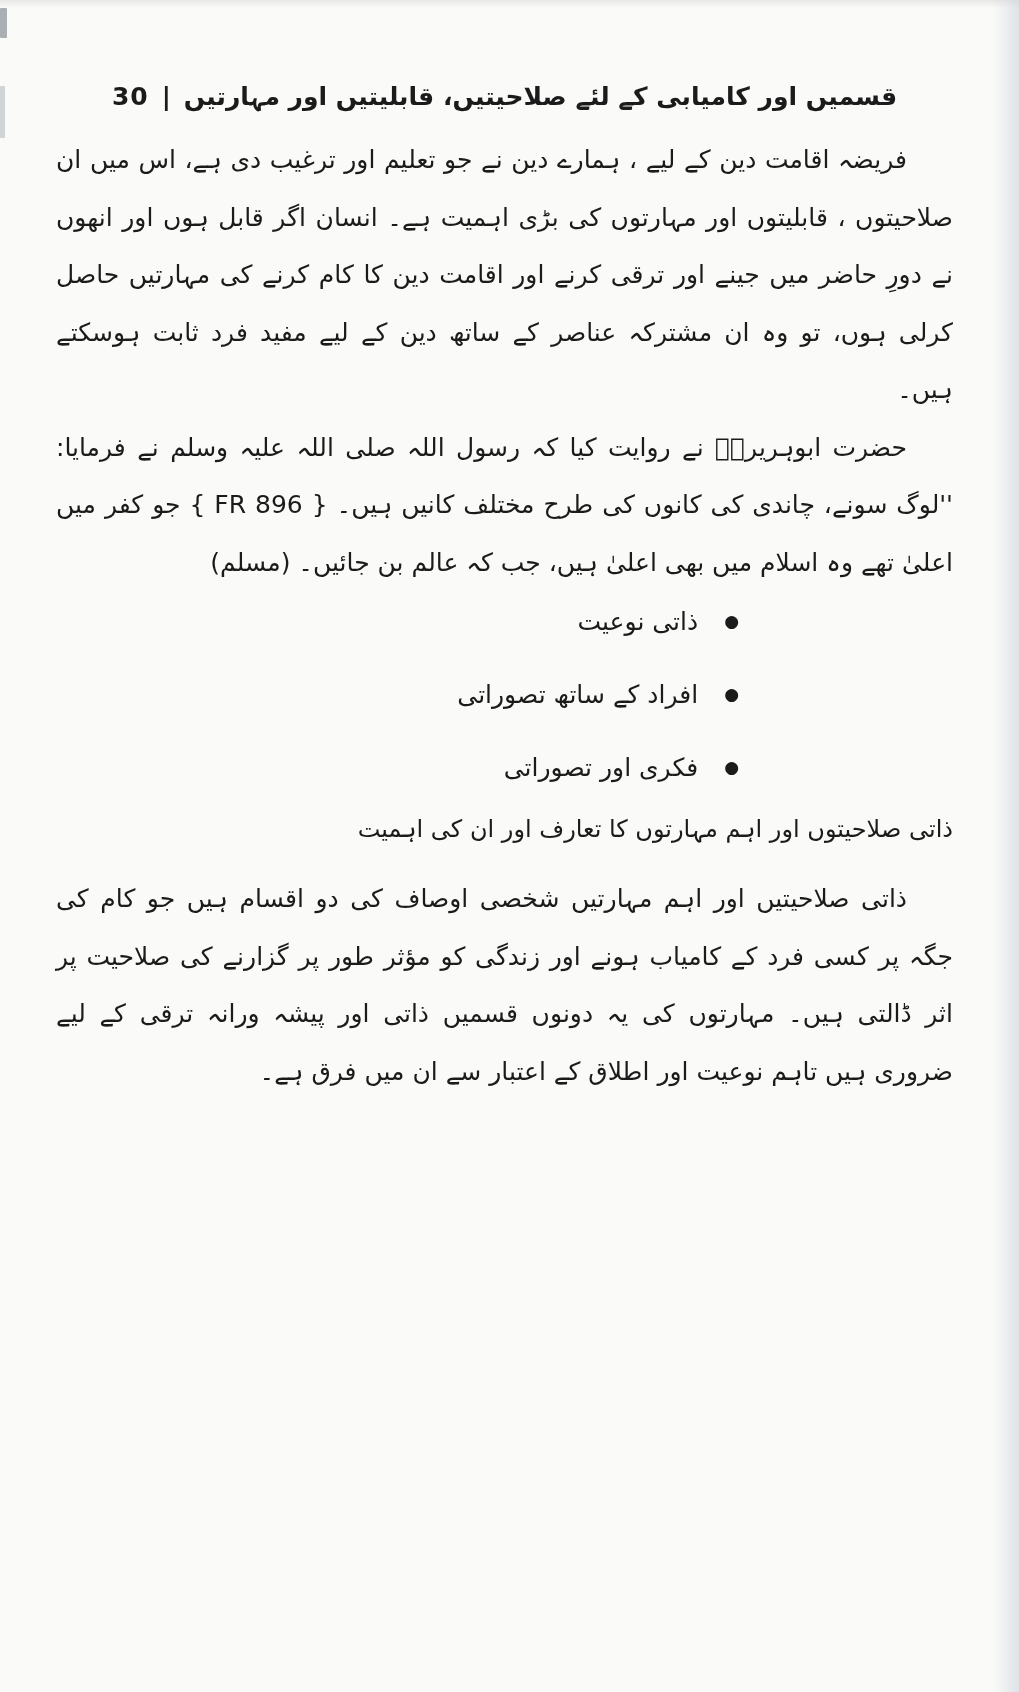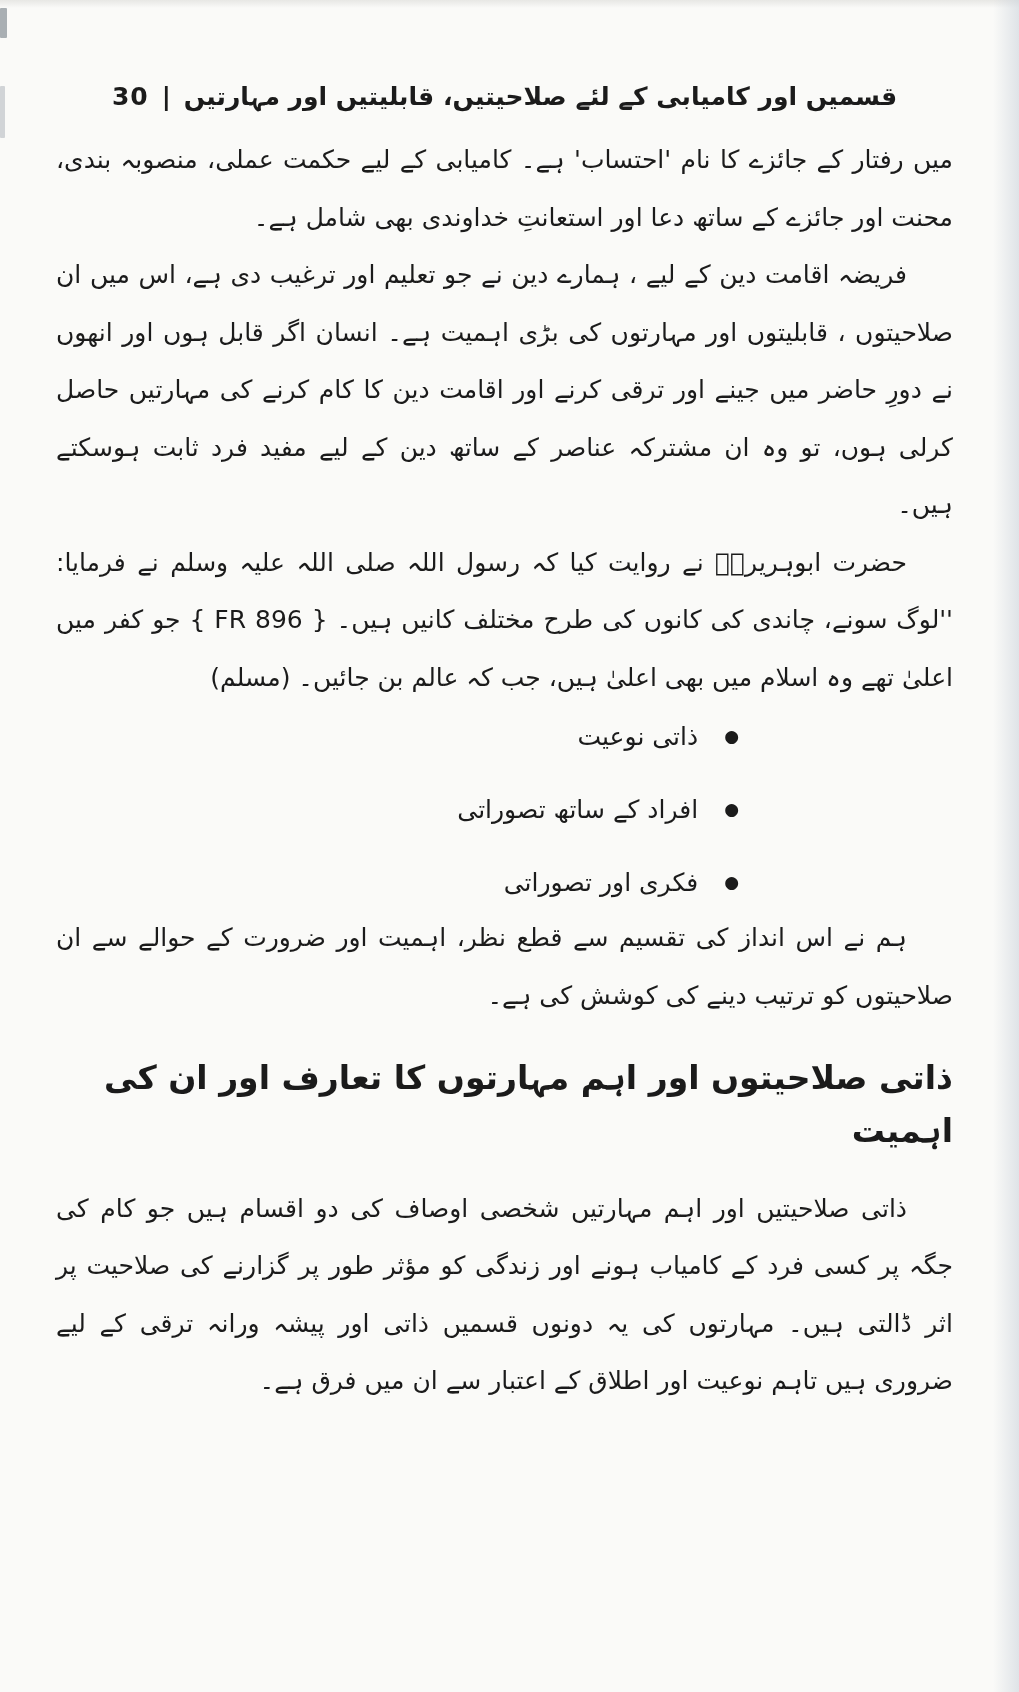--- a/index.html
+++ b/index.html
@@ -68,22 +68,22 @@
     font-size: 25px;
     margin-bottom: 44px;
   }
   .bullet-item:last-child { margin-bottom: 10px; }
   .bullet-icon {
     font-size: 17px;
     line-height: 1;
     flex: 0 0 auto;
   }
   .section-heading {
-    font-weight: bold;
-    font-size: 33px;
+    font-weight: normal;
+    font-size: 24px;
     margin: 28px 0 22px 0;
     line-height: 1.6;
   }
 </style>
 </head>
 <body>
 
 <div class="page" lang="ur">
 
   <div class="scan-edge-top"></div>
@@ -92,21 +92,20 @@
   <div class="scan-mark-2"></div>
 
   <div class="content">
 
     <header class="running-head">
       <span class="pg-title">قسمیں اور کامیابی کے لئے صلاحیتیں، قابلیتیں اور مہارتیں</span>
       <span class="pg-sep">|</span>
       <span class="pg-num">30</span>
     </header>
 
-    <p class="body-para">میں رفتار کے جائزے کا نام 'احتساب' ہے۔ کامیابی کے لیے حکمت عملی، منصوبہ بندی، محنت اور جائزے کے ساتھ دعا اور استعانتِ خداوندی بھی شامل ہے۔</p>
 
     <p class="body-para indent">فریضہ اقامت دین کے لیے ، ہمارے دین نے جو تعلیم اور ترغیب دی ہے، اس میں ان صلاحیتوں ، قابلیتوں اور مہارتوں کی بڑی اہمیت ہے۔ انسان اگر قابل ہوں اور انھوں نے دورِ حاضر میں جینے اور ترقی کرنے اور اقامت دین کا کام کرنے کی مہارتیں حاصل کرلی ہوں، تو وہ ان مشترکہ عناصر کے ساتھ دین کے لیے مفید فرد ثابت ہوسکتے ہیں۔</p>
 
     <p class="body-para indent">حضرت ابوہریرہؓ نے روایت کیا کہ رسول اللہ صلی اللہ علیہ وسلم نے فرمایا: ''لوگ سونے، چاندی کی کانوں کی طرح مختلف کانیں ہیں۔ { FR 896 } جو کفر میں اعلیٰ تھے وہ اسلام میں بھی اعلیٰ ہیں، جب کہ عالم بن جائیں۔ (مسلم)</p>
 
 
     <ul class="bullet-list">
       <li class="bullet-item">
         <span class="bullet-icon">●</span>
         <span class="bullet-label">ذاتی نوعیت</span>
@@ -114,20 +113,19 @@
       <li class="bullet-item">
         <span class="bullet-icon">●</span>
         <span class="bullet-label">افراد کے ساتھ تصوراتی</span>
       </li>
       <li class="bullet-item">
         <span class="bullet-icon">●</span>
         <span class="bullet-label">فکری اور تصوراتی</span>
       </li>
     </ul>
 
-    <p class="body-para indent">ہم نے اس انداز کی تقسیم سے قطع نظر، اہمیت اور ضرورت کے حوالے سے ان صلاحیتوں کو ترتیب دینے کی کوشش کی ہے۔</p>
 
     <h2 class="section-heading">ذاتی صلاحیتوں اور اہم مہارتوں کا تعارف اور ان کی اہمیت</h2>
 
     <p class="body-para indent">ذاتی صلاحیتیں اور اہم مہارتیں شخصی اوصاف کی دو اقسام ہیں جو کام کی جگہ پر کسی فرد کے کامیاب ہونے اور زندگی کو مؤثر طور پر گزارنے کی صلاحیت پر اثر ڈالتی ہیں۔ مہارتوں کی یہ دونوں قسمیں ذاتی اور پیشہ ورانہ ترقی کے لیے ضروری ہیں تاہم نوعیت اور اطلاق کے اعتبار سے ان میں فرق ہے۔</p>
 
   </div>
 </div>
 
 </body></html>

